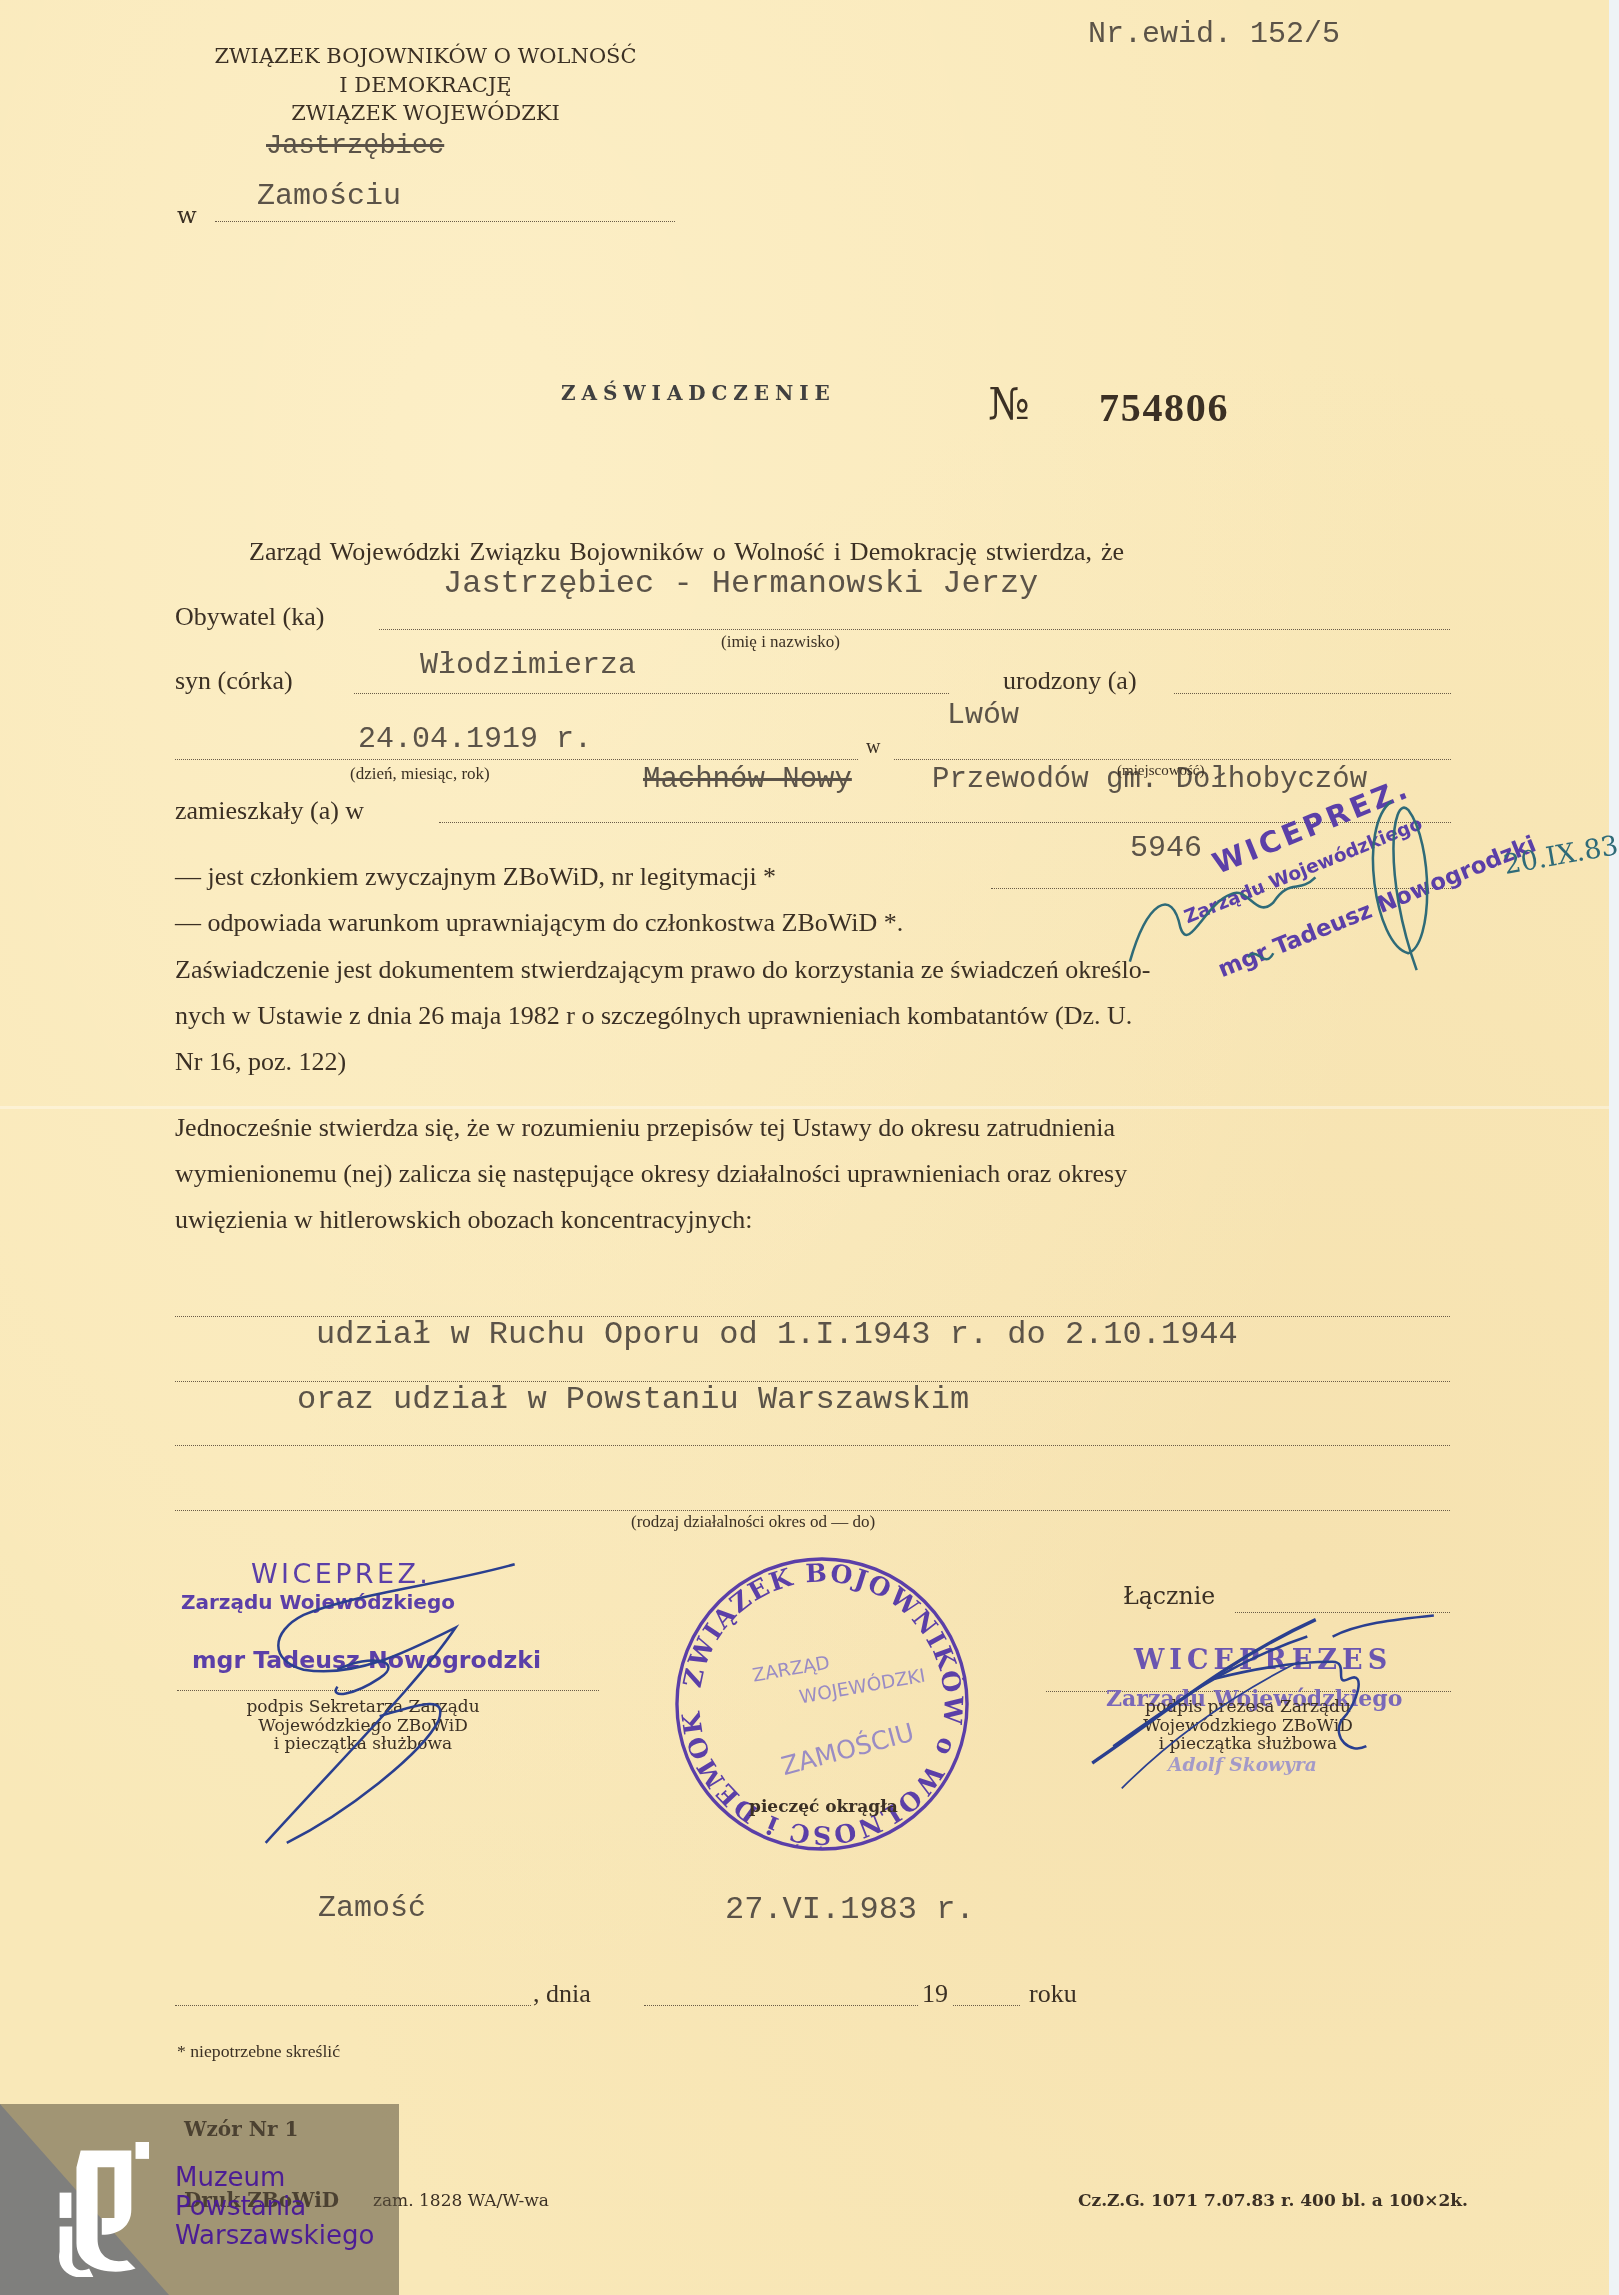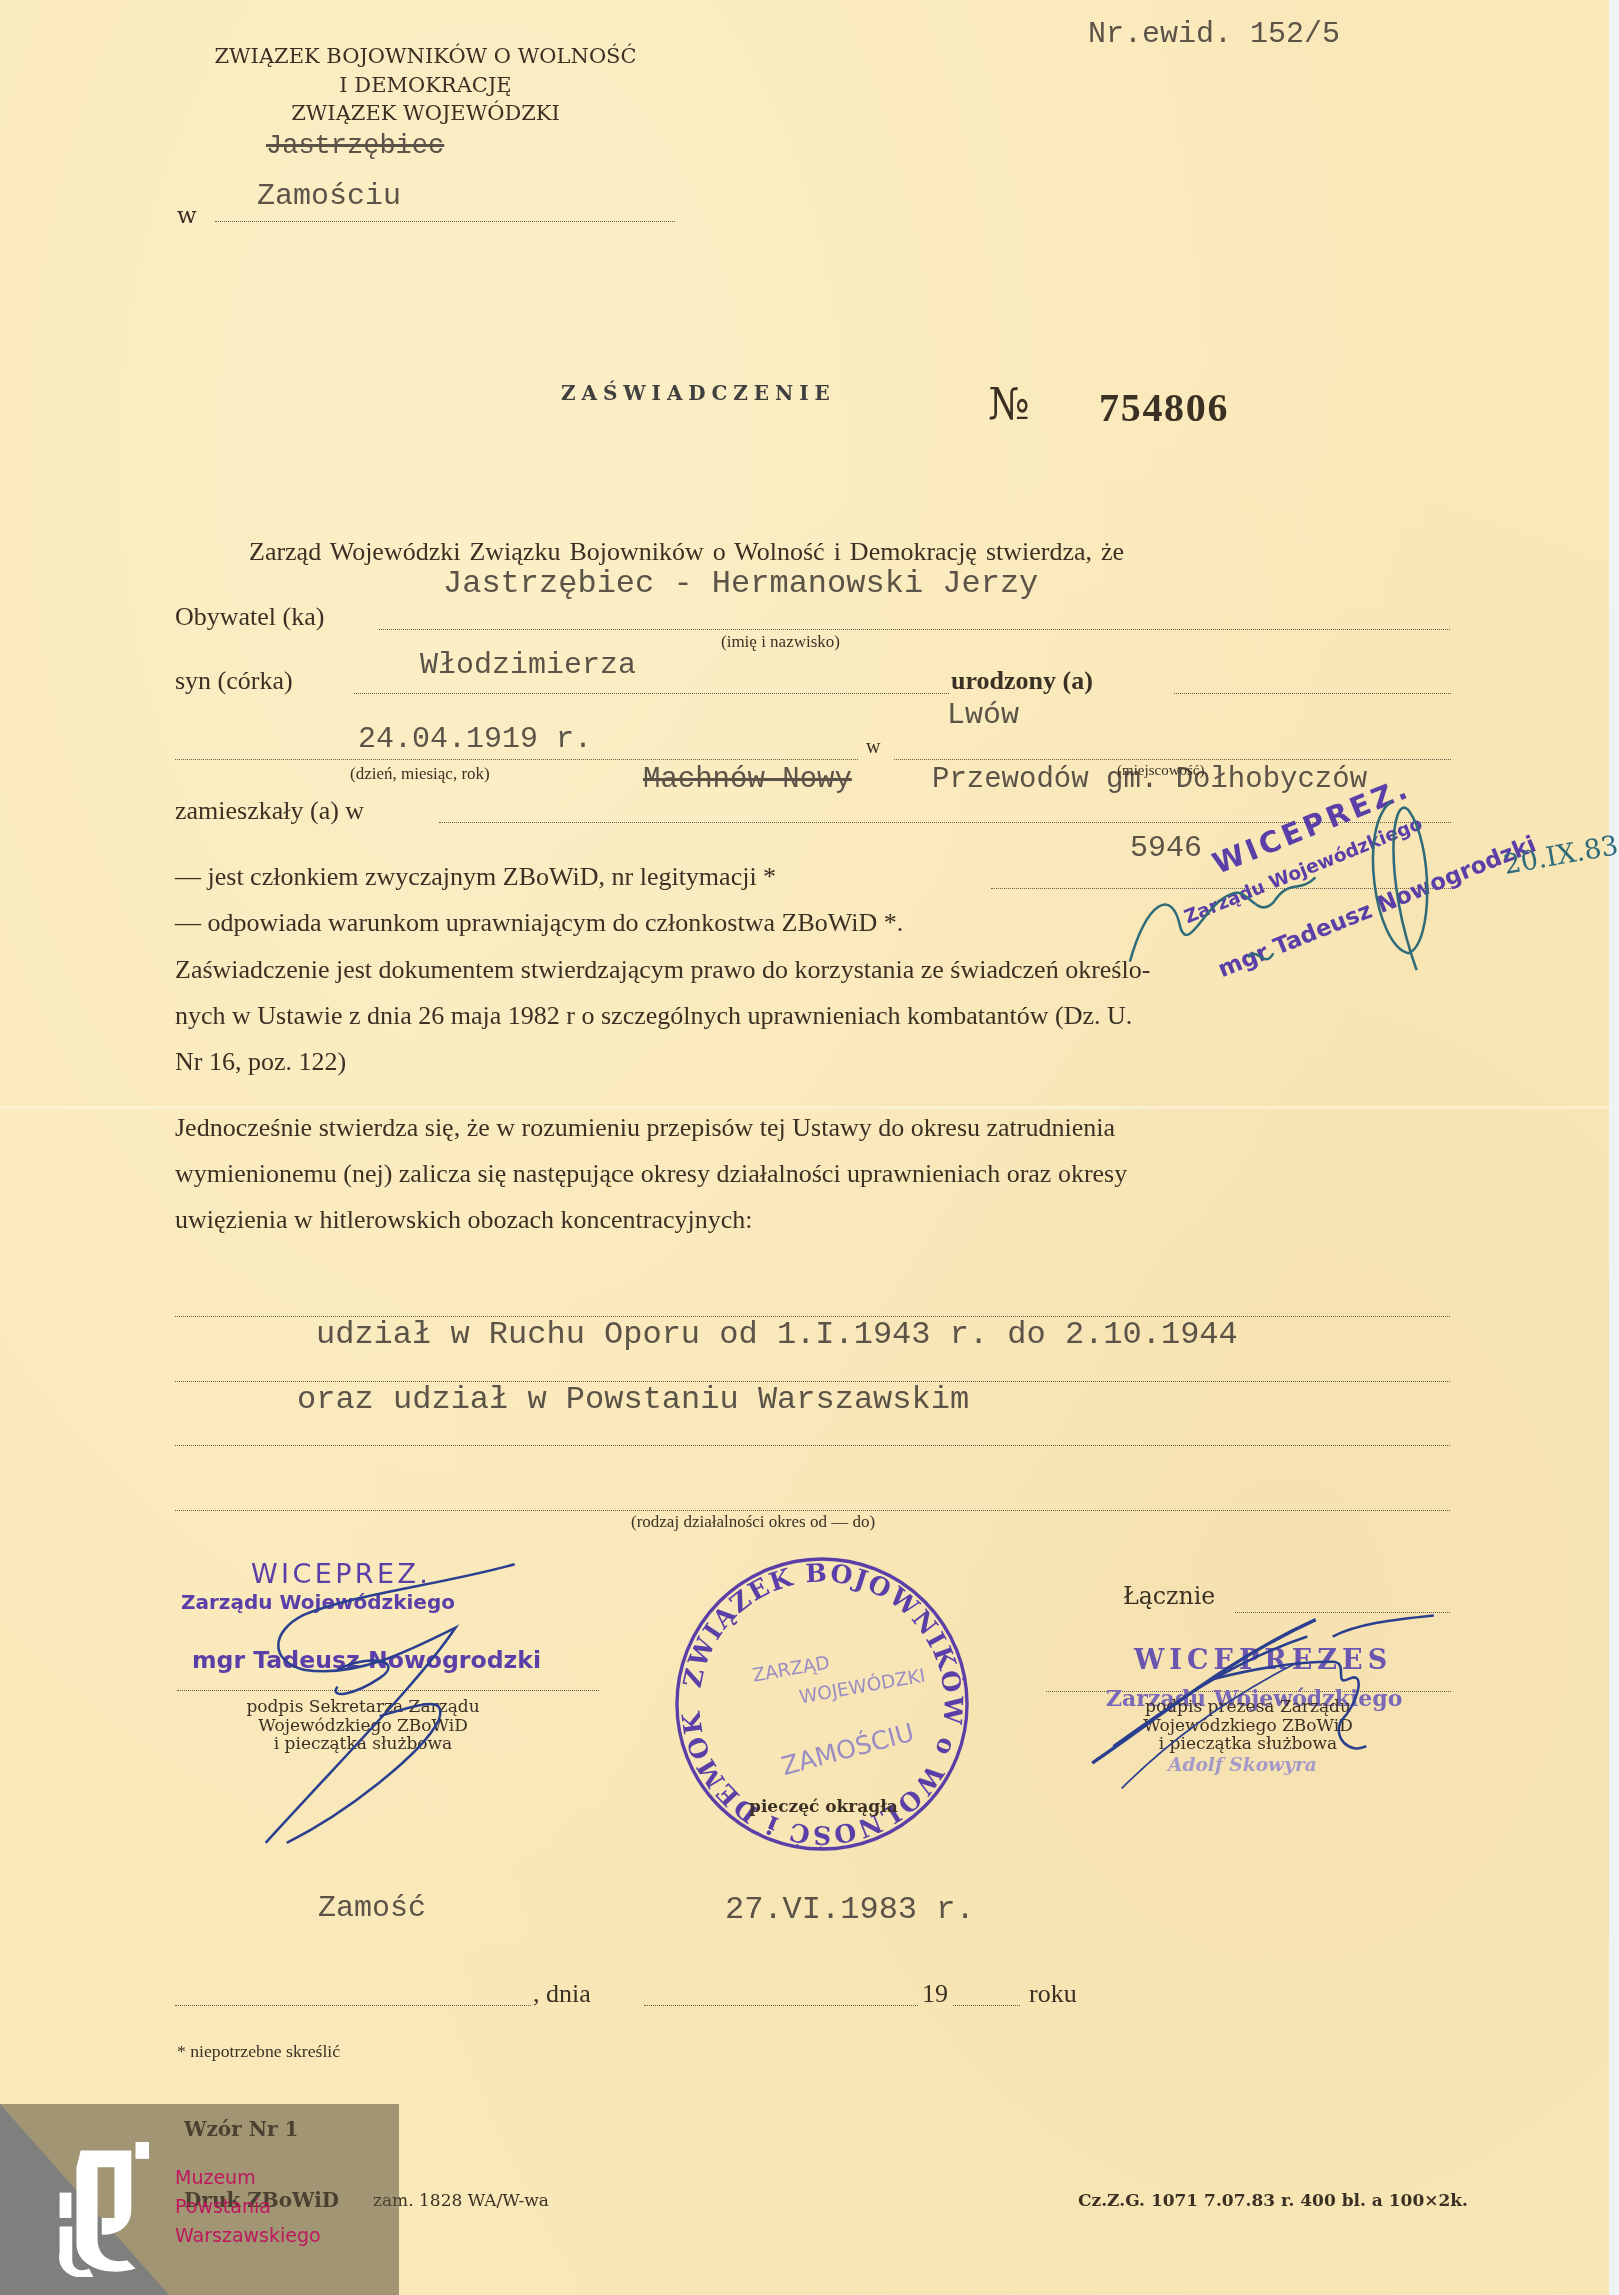--- a/index.html
+++ b/index.html
@@ -37,21 +37,21 @@
 
     .logo-box {
       position: absolute; left: 0; top: 2104px; width: 399px; height: 191px;
       background: rgba(90, 80, 60, 0.55);
     }
     .logo-tri {
       position: absolute; left: 0; top: 2104px; width: 0; height: 0;
       border-top: 0 solid transparent; border-bottom: 191px solid rgba(125,125,125,0.95);
       border-right: 169px solid transparent;
     }
-    .logo-text { font-family: "DejaVu Sans", sans-serif; color: #be185d; font-size: 19px; line-height: 29px; position: absolute; left: 175px; top: 2163px; }
+    .logo-text { font-family: "DejaVu Sans", sans-serif; color: #4c1d95; font-size: 26px; line-height: 29px; position: absolute; left: 175px; top: 2163px; }
   </style>
 </head>
 <body>
 
 <div class="page"></div>
 <div class="edge"></div>
 
 <div class="abs type" style="left:1088px; top:17px; font-size:30px;">Nr.ewid. 152/5</div>
 
 <div class="hdr" style="top:44px;">ZWIĄZEK BOJOWNIKÓW O WOLNOŚĆ</div>
@@ -69,21 +69,21 @@
 <div class="abs body-text" style="left:249px; top:537px; font-size:26px; word-spacing:2.5px;">Zarząd  Wojewódzki  Związku  Bojowników  o  Wolność  i  Demokrację  stwierdza,  że</div>
 
 <div class="abs type" style="left:443px; top:565px; font-size:32px;">Jastrzębiec - Hermanowski Jerzy</div>
 <div class="abs body-text" style="left:175px; top:602px;">Obywatel (ka)</div>
 <div class="dots" style="left:379px; top:629px; width:1071px;"></div>
 <div class="abs lbl-small" style="left:721px; top:632px;">(imię i nazwisko)</div>
 
 <div class="abs type" style="left:420px; top:648px; font-size:30px;">Włodzimierza</div>
 <div class="abs body-text" style="left:175px; top:666px;">syn  (córka)</div>
 <div class="dots" style="left:354px; top:693px; width:595px;"></div>
-<div class="abs body-text" style="left:951px; top:666px;font-weight:bold;">urodzony (a)</div>
+<div class="abs body-text" style="left:1003px; top:666px;">urodzony (a)</div>
 <div class="dots" style="left:1174px; top:693px; width:277px;"></div>
 
 <div class="abs type" style="left:358px; top:698px; font-size:30px;margin-top:24px;">24.04.1919 r.</div>
 <div class="abs type" style="left:947px; top:698px; font-size:30px;">Lwów</div>
 <div class="dots" style="left:175px; top:759px; width:683px;"></div>
 <div class="abs body-text" style="left:866px; top:735px; font-size:20px;">w</div>
 <div class="dots" style="left:894px; top:759px; width:557px;"></div>
 <div class="abs lbl-small" style="left:350px; top:764px;">(dzień, miesiąc, rok)</div>
 
 <div class="abs type strike" style="left:643px; top:763px; font-size:29px;">Machnów Nowy</div>

